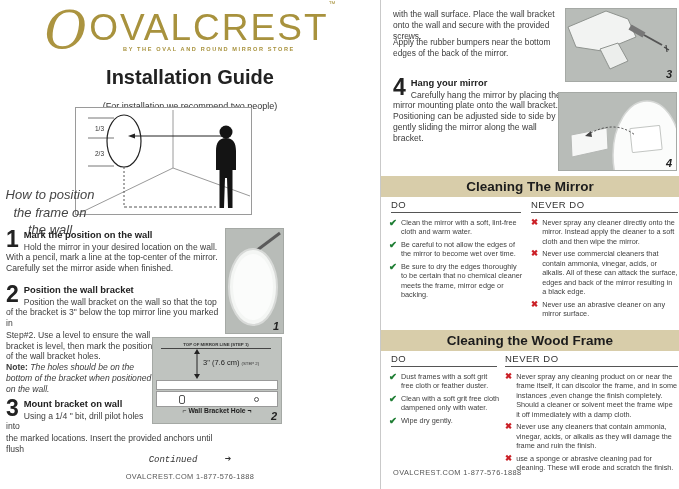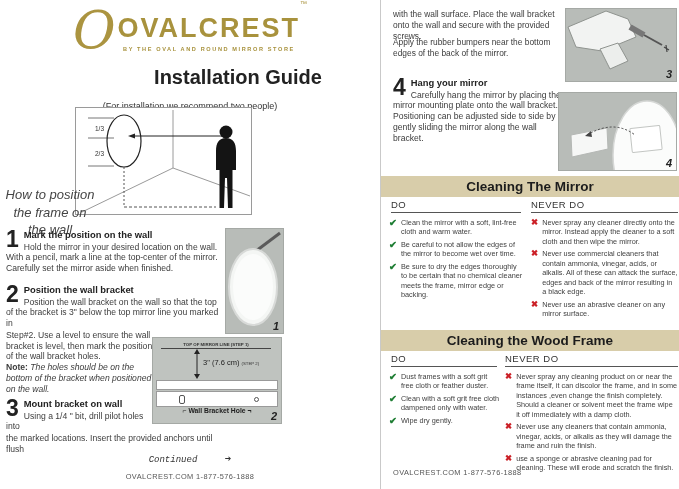--- a/index.html
+++ b/index.html
@@ -5,26 +5,26 @@
   html,body{margin:0;padding:0;background:#fff;}
   #page{position:relative;width:679px;height:489px;background:#ffffff;overflow:hidden;
         font-family:"Liberation Sans",sans-serif;color:#3a3a3a;}
   .abs{position:absolute;}
   
   #divider{left:380px;top:0;width:1px;height:489px;background:#c9c9c9;}
   
   #brand{left:0;top:6px;width:380px;text-align:center;}
   #monogram{font-family:"DejaVu Serif",serif;font-style:italic;font-size:52px;line-height:48px;
             color:#ab9440;display:inline-block;vertical-align:middle;margin-right:2px;font-weight:400;}
-  #brandname{display:inline-block;vertical-align:middle;font-size:27px;font-weight:bold;
+  #brandname{display:inline-block;vertical-align:middle;font-size:37px;font-weight:normal;
              letter-spacing:2px;color:#a8923d;position:relative;top:-2px;}
   #tm{font-size:7px;color:#a8923d;vertical-align:top;position:relative;top:-6px;}
   #tagline{margin-top:-8px;font-size:5.6px;letter-spacing:1.6px;color:#a8923d;font-weight:bold;
            margin-left:38px;}
-  #lefttitle{left:0;top:66px;width:380px;text-align:center;font-size:20px;font-weight:bold;color:#222;padding-left:48px;}
+  #lefttitle{left:0;top:66px;width:380px;text-align:center;font-size:20px;font-weight:bold;color:#222;}
   #leftsub{left:0;top:89px;width:380px;text-align:center;font-size:9px;color:#333;margin-top:12px;}
   
   #posdiag{left:75px;top:107px;width:175px;height:106px;border:1px solid #9a9a9a;background:#fff;}
   #diagcaption{left:4px;top:186px;width:92px;font-style:italic;font-size:13px;color:#444;
                text-align:center;line-height:1.35;}
   
   .step{line-height:1.25;font-size:8.6px;color:#3c3c3c;}
   .stepnum{float:left;font-size:23px;font-weight:bold;color:#222;line-height:22px;margin-right:5px;}
   .stephead{font-weight:bold;font-size:9.4px;color:#222;padding-top:1px;}
   .stepbody{margin-top:1px;}

